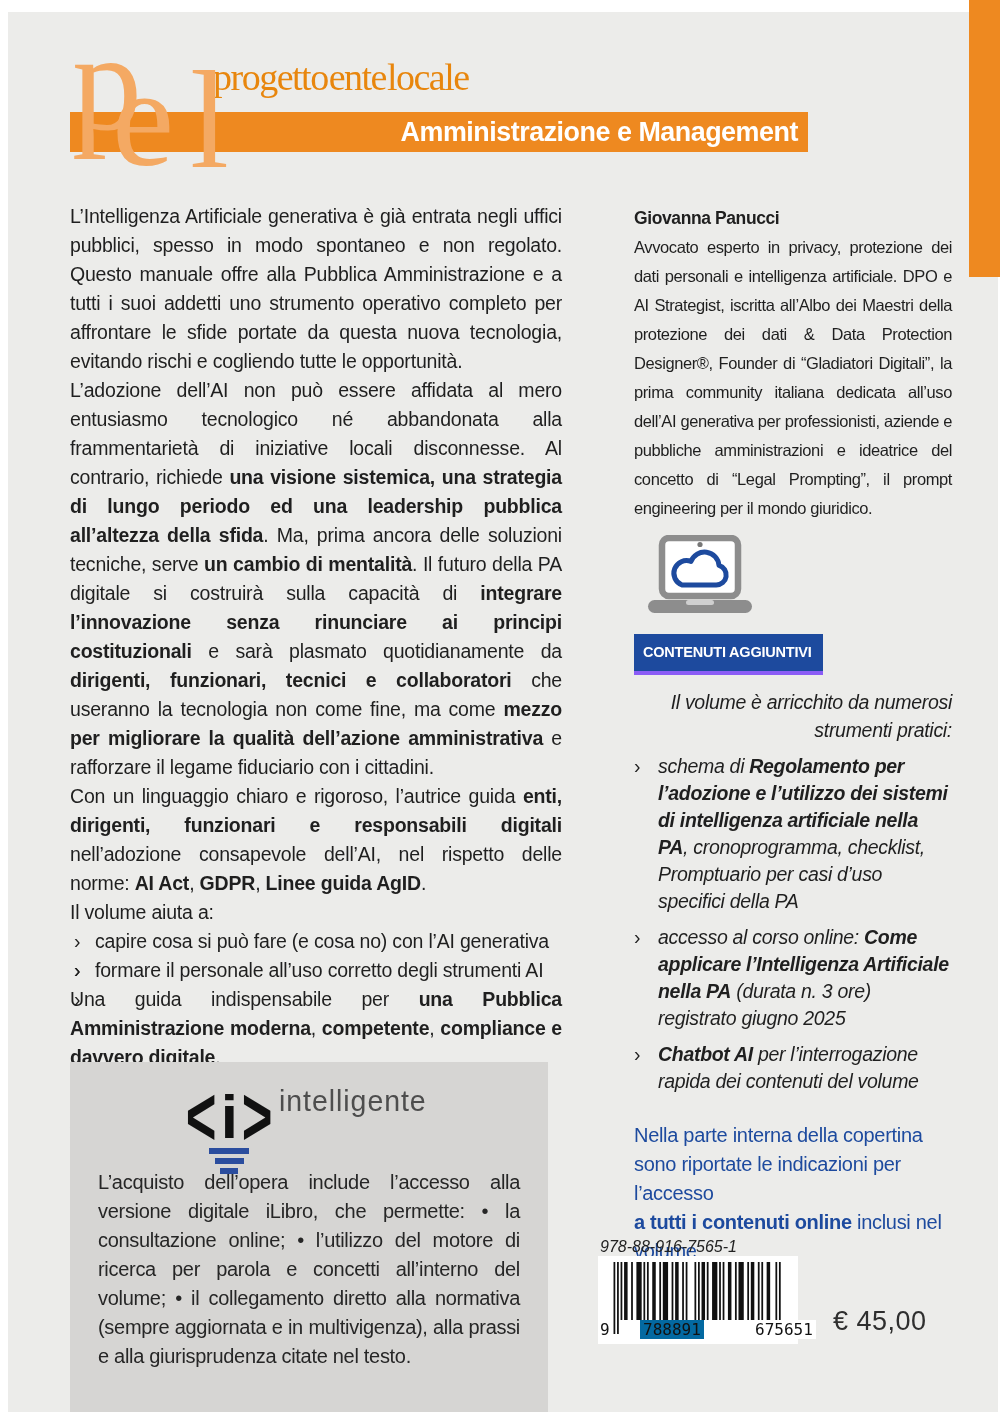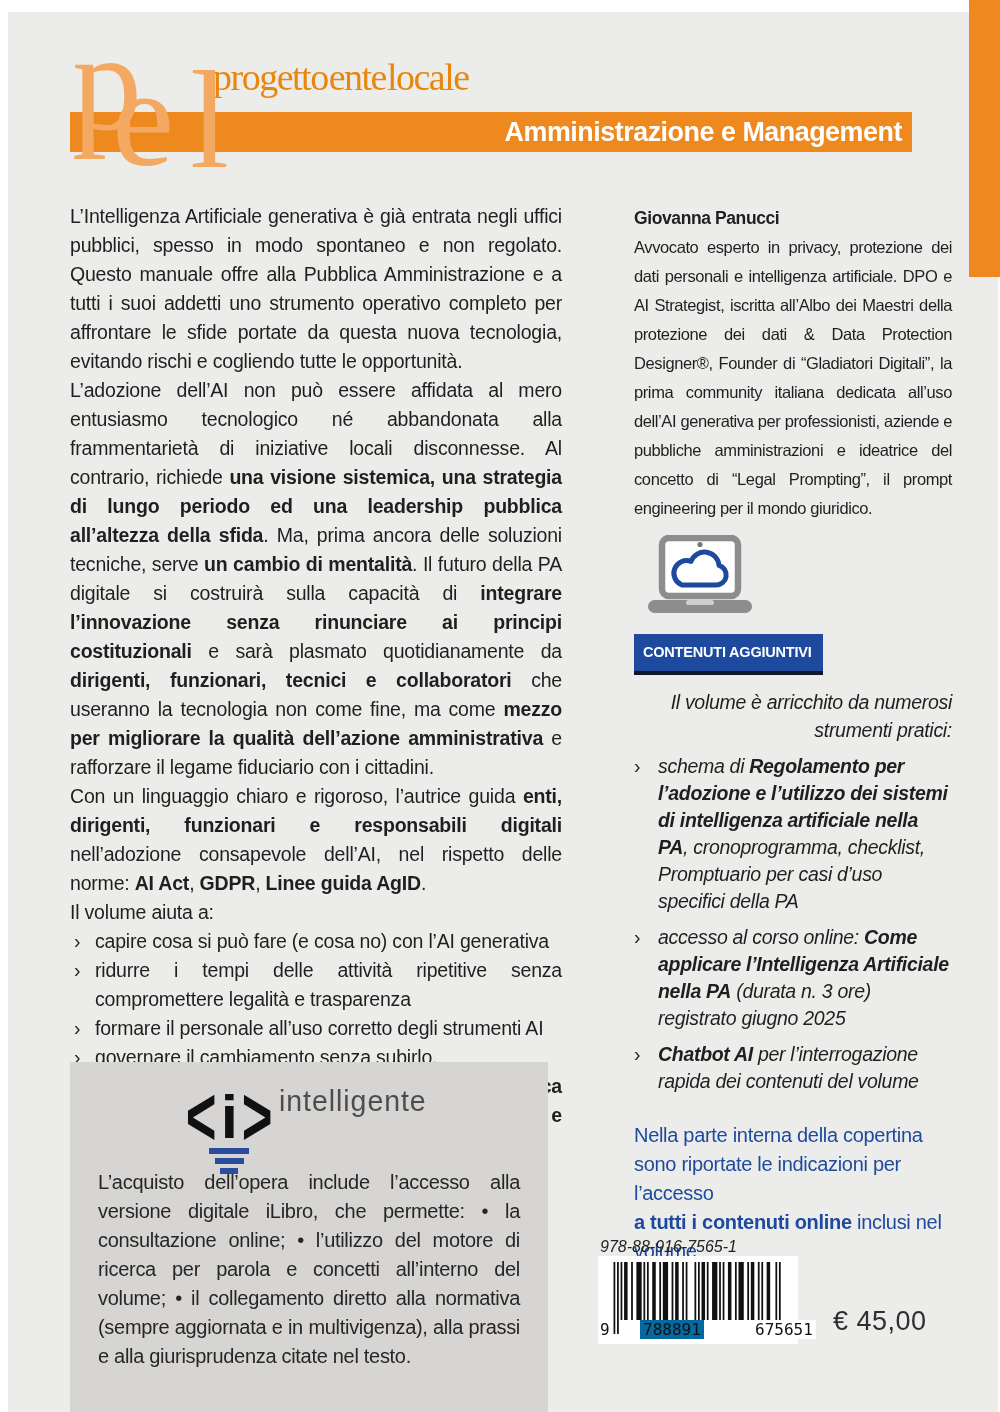--- a/index.html
+++ b/index.html
@@ -2,21 +2,21 @@
 <html lang="it"><head>
 <meta charset="utf-8">
 <style>
   html,body{margin:0;padding:0;background:#ffffff;}
   .page{position:relative;width:1000px;height:1412px;background:#ffffff;overflow:hidden;
         font-family:"Liberation Sans",sans-serif;color:#1f1f1f;}
   .paper{position:absolute;left:8px;top:12px;width:990px;height:1400px;background:#ececea;}
 
   
   .orange-strip{position:absolute;left:969px;top:0;width:31px;height:277px;background:#ee8920;}
-  .orange-bar{position:absolute;left:70px;top:112px;width:842px;height:40px;background:#ee8920;
+  .orange-bar{position:absolute;left:70px;top:112px;width:738px;height:40px;background:#ee8920;
               display:flex;align-items:center;justify-content:flex-end;padding-right:10px;box-sizing:border-box;}
   .category{color:#ffffff;font-weight:bold;font-size:28px;letter-spacing:-0.5px;transform:scaleX(.96);transform-origin:right;}
   .pel{position:absolute;font-family:"Liberation Serif",serif;color:#f4a963;font-size:140px;line-height:1;z-index:3;}
   .pel.p{left:72px;top:12px;}
   .pel.e{left:112px;top:48px;}
   .pel.l{left:190px;top:50px;}
   .series-title{position:absolute;left:213px;top:55px;z-index:2;font-family:"Liberation Serif",serif;
                 color:#e8860d;font-size:38px;letter-spacing:-1.5px;word-spacing:-7px;}
 
   
@@ -26,21 +26,21 @@
   .left-col p{margin:0;}
   .bullet{position:relative;padding-left:25px;text-align:justify;}
   .bullet .mk{position:absolute;left:4px;top:0;}
   .catalog-line{margin-top:16px !important;text-align:left !important;font-size:20px;}
 
   .right-col{position:absolute;left:634px;top:204px;width:318px;font-size:16.5px;line-height:29px;
              letter-spacing:-0.4px;text-align:justify;}
   .author-name{font-weight:bold;font-size:17.5px;}
   .laptop-wrap{margin:12px 0 0 12px;}
   .badge{display:inline-block;margin-top:6px;background:#1d4a9e;color:#fff;font-weight:bold;
-         font-size:14.5px;letter-spacing:-0.2px;padding:4px 11px 4px 9px;border-bottom:4px solid #0f172a;}
+         font-size:14.5px;letter-spacing:-0.2px;padding:4px 11px 4px 9px;border-bottom:4px solid #8b5cf6;}
   .extras-intro{margin-top:13px;font-style:italic;font-size:19.5px;line-height:28px;letter-spacing:-0.3px;text-align:right;}
   .extras-list{margin-top:9px;}
   .extra-item{position:relative;padding-left:24px;margin-bottom:9px;font-style:italic;
               font-size:19.5px;line-height:27px;letter-spacing:-0.3px;text-align:left;}
   .extra-item .mk{position:absolute;left:0;top:0;font-style:normal;}
   .blue-note{margin-top:26px;color:#1d4a9e;font-size:20px;line-height:29px;letter-spacing:-0.3px;text-align:left;}
 
   
   .gray-box{position:absolute;left:70px;top:1062px;width:478px;height:350px;background:#d6d5d3;
             box-sizing:border-box;padding-top:20px;}
@@ -90,29 +90,27 @@
     <p><span>L’Intelligenza Artificiale generativa è già entrata negli uffici pubblici, spesso in modo spontaneo e non regolato. Questo manuale offre alla Pubblica Amministrazione e a tutti i suoi addetti uno strumento operativo completo per affrontare le sfide portate da questa nuova tecnologia, evitando rischi e cogliendo tutte le opportunità.</span></p>
     <p><span>L’adozione dell’AI non può essere affidata al mero entusiasmo tecnologico né abbandonata alla frammentarietà di iniziative locali disconnesse. Al contrario, richiede </span><span class="b">una visione sistemica, una strategia di lungo periodo ed una leadership pubblica all’altezza della sfida</span><span>. Ma, prima ancora delle soluzioni tecniche, serve </span><span class="b">un cambio di mentalità</span><span>. Il futuro della PA digitale si costruirà sulla capacità di </span><span class="b">integrare l’innovazione senza rinunciare ai principi costituzionali</span><span> e sarà plasmato quotidianamente da </span><span class="b">dirigenti, funzionari, tecnici e collaboratori</span><span> che useranno la tecnologia non come fine, ma come </span><span class="b">mezzo per migliorare la qualità dell’azione amministrativa</span><span> e rafforzare il legame fiduciario con i cittadini.</span></p>
     <p><span>Con un linguaggio chiaro e rigoroso, l’autrice guida </span><span class="b">enti, dirigenti, funzionari e responsabili digitali</span><span> nell’adozione consapevole dell’AI, nel rispetto delle norme: </span><span class="b">AI Act</span><span>, </span><span class="b">GDPR</span><span>, </span><span class="b">Linee guida AgID</span><span>.</span></p>
     <p><span>Il volume aiuta a:</span></p>
     <div class="bullet">
       <span class="mk">›</span>
       <span><span>capire cosa si può fare (e cosa no) con l’AI generativa</span></span>
     </div>
     <div class="bullet">
       <span class="mk">›</span>
-      <span><span>ridurre i tempi delle attività ripetitive senza compromettere legalità e trasparenza</span></span>
     </div>
     <div class="bullet">
       <span class="mk">›</span>
       <span><span>formare il personale all’uso corretto degli strumenti AI</span></span>
     </div>
     <div class="bullet">
       <span class="mk">›</span>
-      <span><span>governare il cambiamento senza subirlo.</span></span>
     </div>
     <p><span>Una guida indispensabile per </span><span class="b">una Pubblica Amministrazione moderna</span><span>, </span><span class="b">competente</span><span>, </span><span class="b">compliance e davvero digitale</span><span>.</span></p>
     <p class="catalog-line"><span>Consulta il nostro catalogo online su </span><span class="b">www.maggiolieditore.it</span></p>
   </div>
 
   <div class="right-col">
     <div class="author-name">Giovanna Panucci</div>
     <div>Avvocato esperto in privacy, protezione dei dati personali e intelligenza artificiale. DPO e AI Strategist, iscritta all’Albo dei Maestri della protezione dei dati &amp; Data Protection Designer®, Founder di “Gladiatori Digitali”, la prima community italiana dedicata all’uso dell’AI generativa per professionisti, aziende e pubbliche amministrazioni e ideatrice del concetto di “Legal Prompting”, il prompt engineering per il mondo giuridico.</div>
 
     <div class="laptop-wrap">

